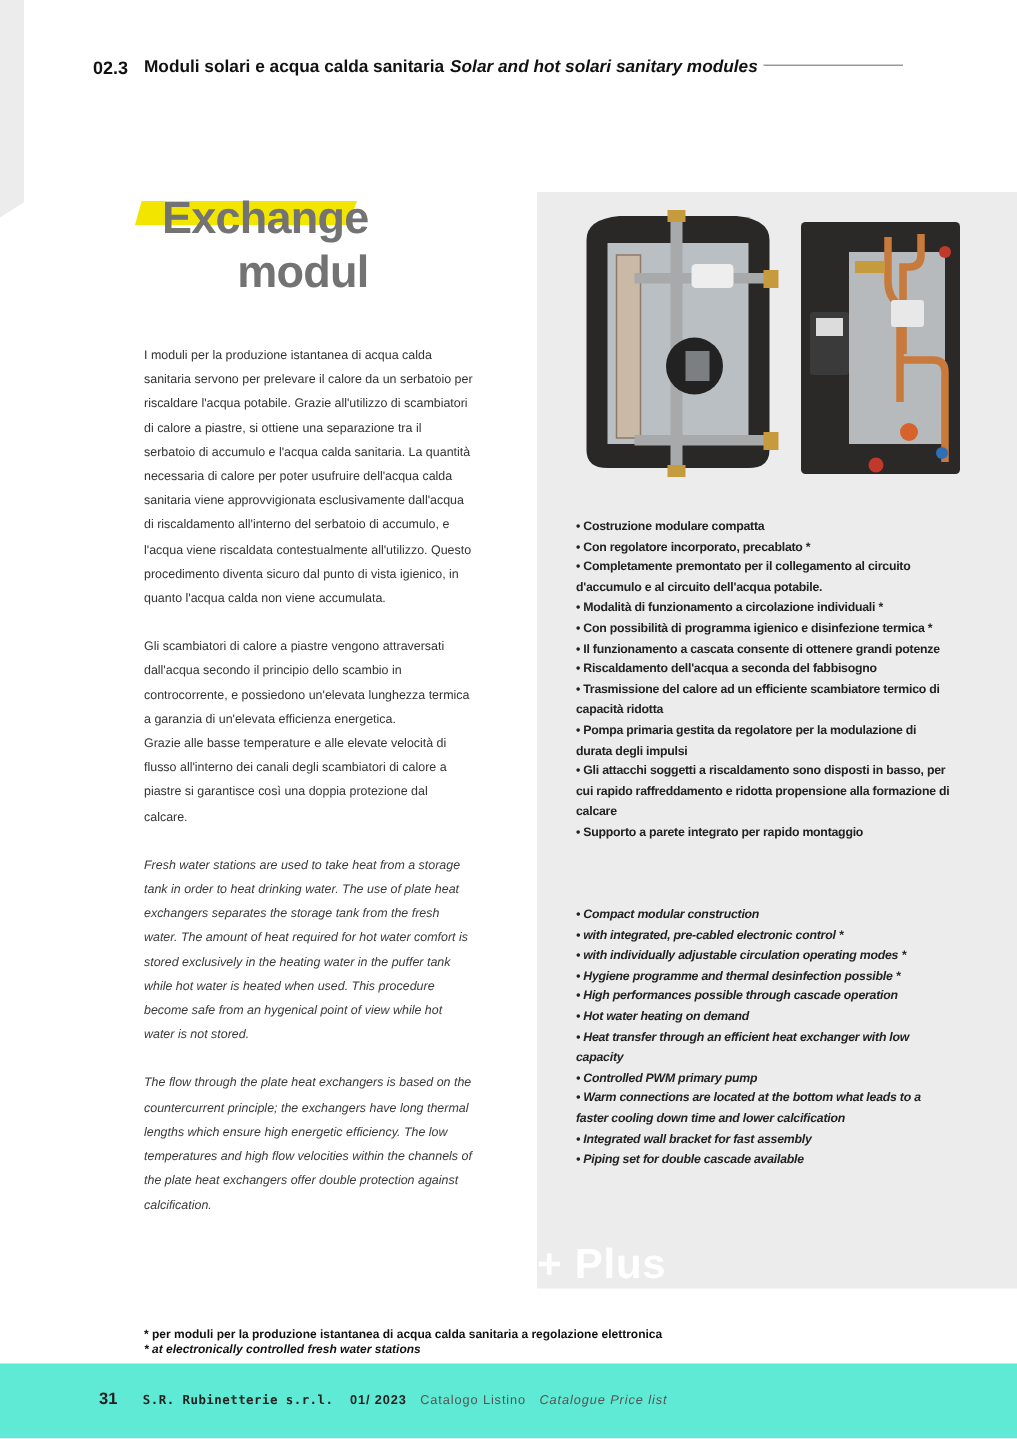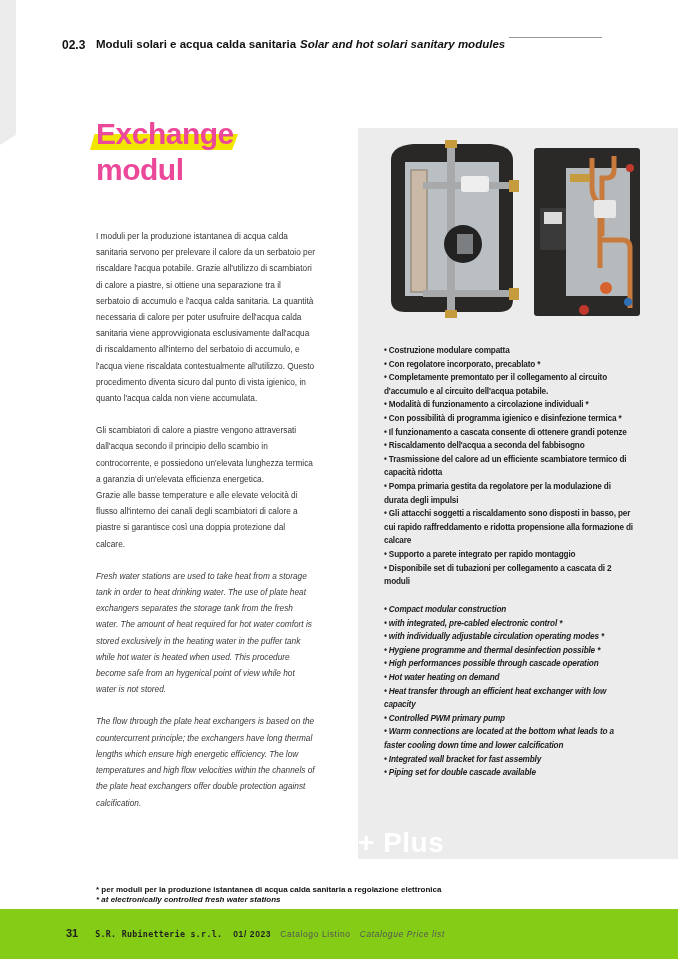--- a/index.html
+++ b/index.html
@@ -1,41 +1,41 @@
 <!DOCTYPE html>
 <html><head>
 <meta charset="utf-8">
 <style>
   html, body { margin:0; padding:0; }
   body { width:678px; height:959px; position:relative; overflow:hidden; background:#ffffff; font-family:"Liberation Sans", sans-serif; color:#222; }
   .left-deco { position:absolute; left:0; top:0; width:16px; height:145px; background:#ececec; clip-path:polygon(0 0,100% 0,100% 93%,0 100%); }
   .hdr { position:absolute; left:62px; top:38px; width:540px; }
-  .hdr-row { display:flex; align-items:flex-start; white-space:nowrap; }
+  .hdr-row { display:flex; align-items:center; white-space:nowrap; }
   .hdr-num { font-weight:bold; font-size:12px; color:#111; width:34px; }
   .hdr-title { font-weight:bold; font-size:11.5px; color:#111; }
   .hdr-title-en { font-weight:bold; font-style:italic; font-size:11.5px; color:#111; margin-left:4px; }
   .hdr-line { flex:1; border-bottom:1px solid #999; margin-left:4px; height:1px; transform:translateY(-2px); min-width:60px; max-width:114px; }
   .hdr-sub { font-size:8px; color:#555; margin-left:34px; margin-top:2px; white-space:nowrap; }
   .hdr-sub i { font-style:italic; }
   .title-wrap { position:absolute; left:96px; top:116px; }
   .title-hl { position:absolute; left:-6px; top:18px; width:148px; height:16px; background:#f2e500; clip-path:polygon(3% 0,100% 0,96% 100%,0 100%); }
-  .title { position:relative; font-weight:bold; font-size:30px; line-height:36px; color:#ec4899; letter-spacing:-0.5px; margin:0; }
+  .title { position:relative; font-weight:bold; font-size:30px; line-height:36px; color:#737373; letter-spacing:-0.5px; margin:12px;text-align:right; }
   .gray-panel { position:absolute; left:358px; top:128px; width:320px; height:731px; background:#ececec; }
   .plus { position:absolute; left:358px; top:827px; font-weight:bold; font-size:28px; color:#ffffff; letter-spacing:0.5px; }
   .body-col { position:absolute; left:96px; top:228px; width:220px; font-size:8.3px; line-height:16.2px; color:#333; }
   .body-col p { margin:0 0 16px 0; }
   .body-col p.it { font-style:italic; color:#3a3a3a; }
   .feat { position:absolute; left:384px; width:250px; font-size:8.2px; line-height:13.6px; font-weight:bold; color:#222; font-family:"Liberation Sans", sans-serif; letter-spacing:-0.15px; }
   .feat div { margin:0; }
   .feat.it { font-style:italic; }
   .feat-it { top:344px; }
   .feat-en { top:603px; }
   .footnote { position:absolute; left:96px; top:885px; font-size:8px; font-weight:bold; color:#111; line-height:10px; }
   .footnote .en { font-style:italic; }
-  .footer { position:absolute; left:0; top:909px; width:678px; height:50px; background:#84cc16; }
+  .footer { position:absolute; left:0; top:909px; width:678px; height:50px; background:#5eead4; }
   .footer-row { position:absolute; left:66px; top:18px; white-space:nowrap; font-size:8.5px; letter-spacing:0.6px; color:#333; }
   .pg { font-weight:bold; font-size:11px; color:#222; margin-right:14px; letter-spacing:0; }
   .company { font-weight:bold; color:#222; font-family:"DejaVu Sans Mono", monospace; font-size:8.3px; letter-spacing:0.3px; }
   .date { font-weight:bold; color:#222; margin-left:8px; }
   .cat { color:#555; margin-left:6px; }
   .cat-en { color:#555; font-style:italic; margin-left:6px; }
   .photo { position:absolute; top:140px; }
 </style>
 </head>
 <body>
@@ -106,21 +106,20 @@
   <div>• Con regolatore incorporato, precablato *</div>
   <div>• Completamente premontato per il collegamento al circuito d'accumulo e al circuito dell'acqua potabile.</div>
   <div>• Modalità di funzionamento a circolazione individuali *</div>
   <div>• Con possibilità di programma igienico e disinfezione termica *</div>
   <div>• Il funzionamento a cascata consente di ottenere grandi potenze</div>
   <div>• Riscaldamento dell'acqua a seconda del fabbisogno</div>
   <div>• Trasmissione del calore ad un efficiente scambiatore termico di capacità ridotta</div>
   <div>• Pompa primaria gestita da regolatore per la modulazione di durata degli impulsi</div>
   <div>• Gli attacchi soggetti a riscaldamento sono disposti in basso, per cui rapido raffreddamento e ridotta propensione alla formazione di calcare</div>
   <div>• Supporto a parete integrato per rapido montaggio</div>
-  <div>• Disponibile set di tubazioni per collegamento a cascata di 2 moduli</div>
 </div>
 
 <div class="feat feat-en it">
   <div>• Compact modular construction</div>
   <div>• with integrated, pre-cabled electronic control *</div>
   <div>• with individually adjustable circulation operating modes *</div>
   <div>• Hygiene programme and thermal desinfection possible *</div>
   <div>• High performances possible through cascade operation</div>
   <div>• Hot water heating on demand</div>
   <div>• Heat transfer through an efficient heat exchanger with low capacity</div>

